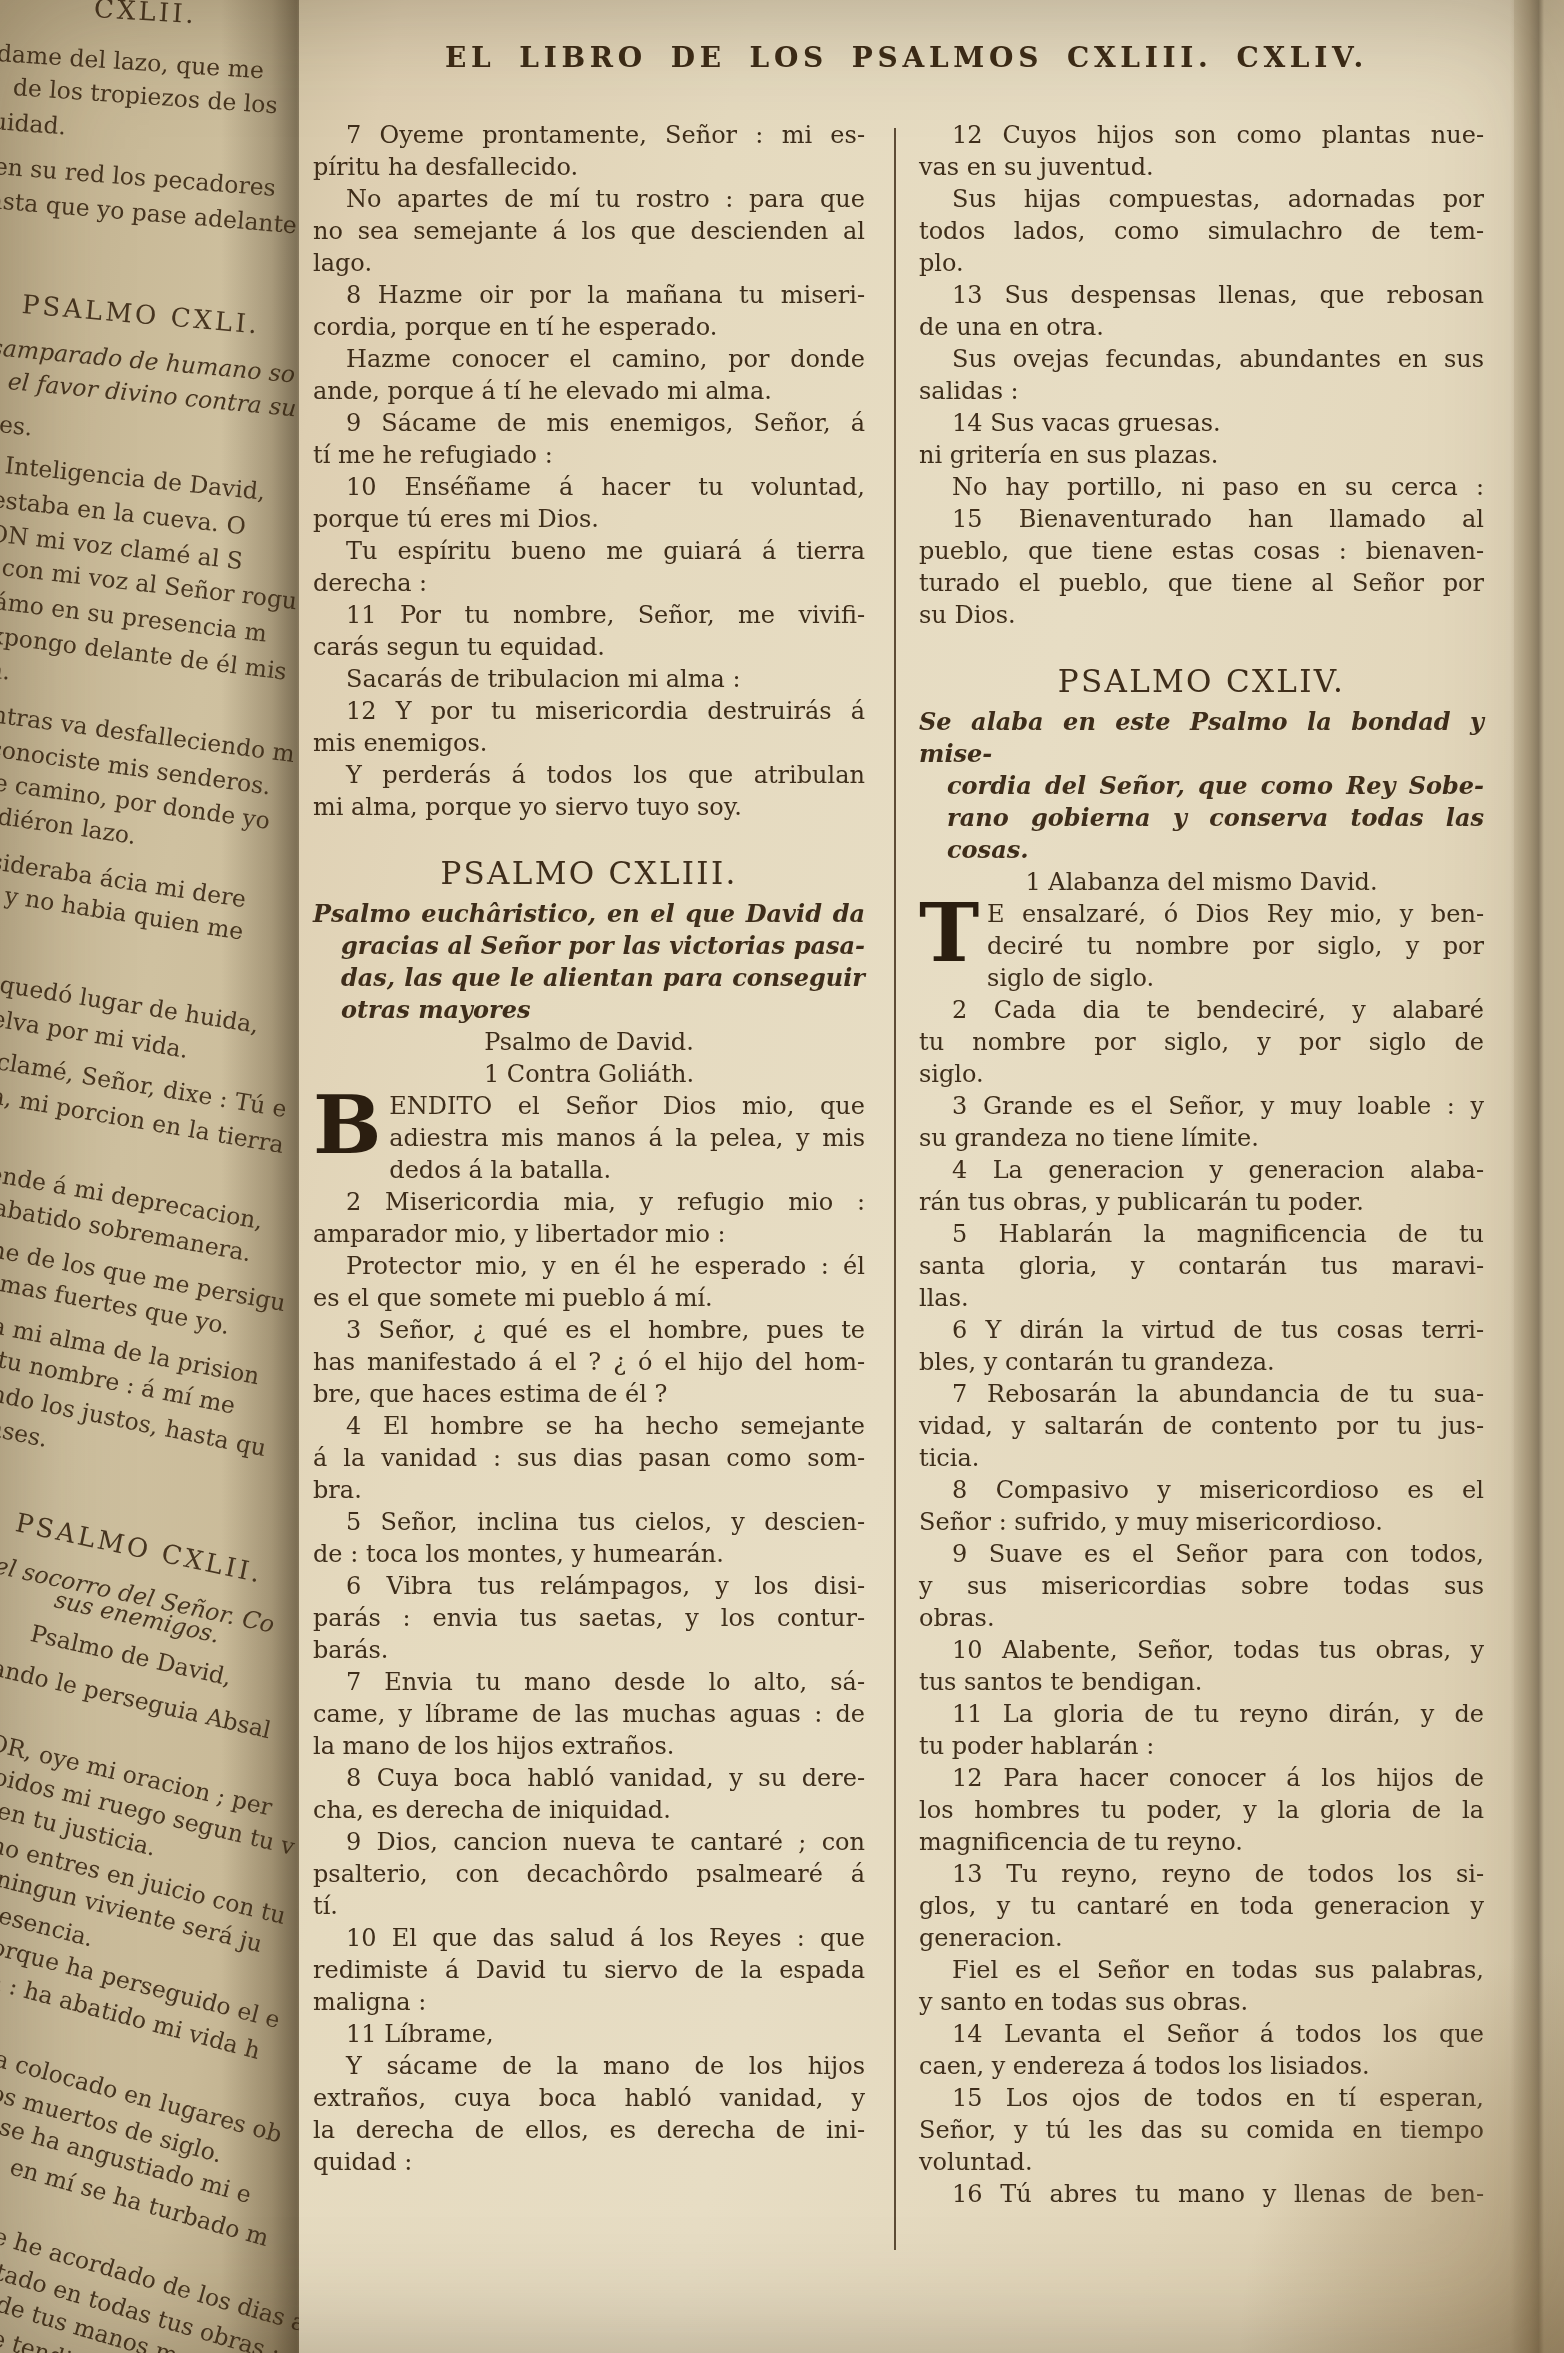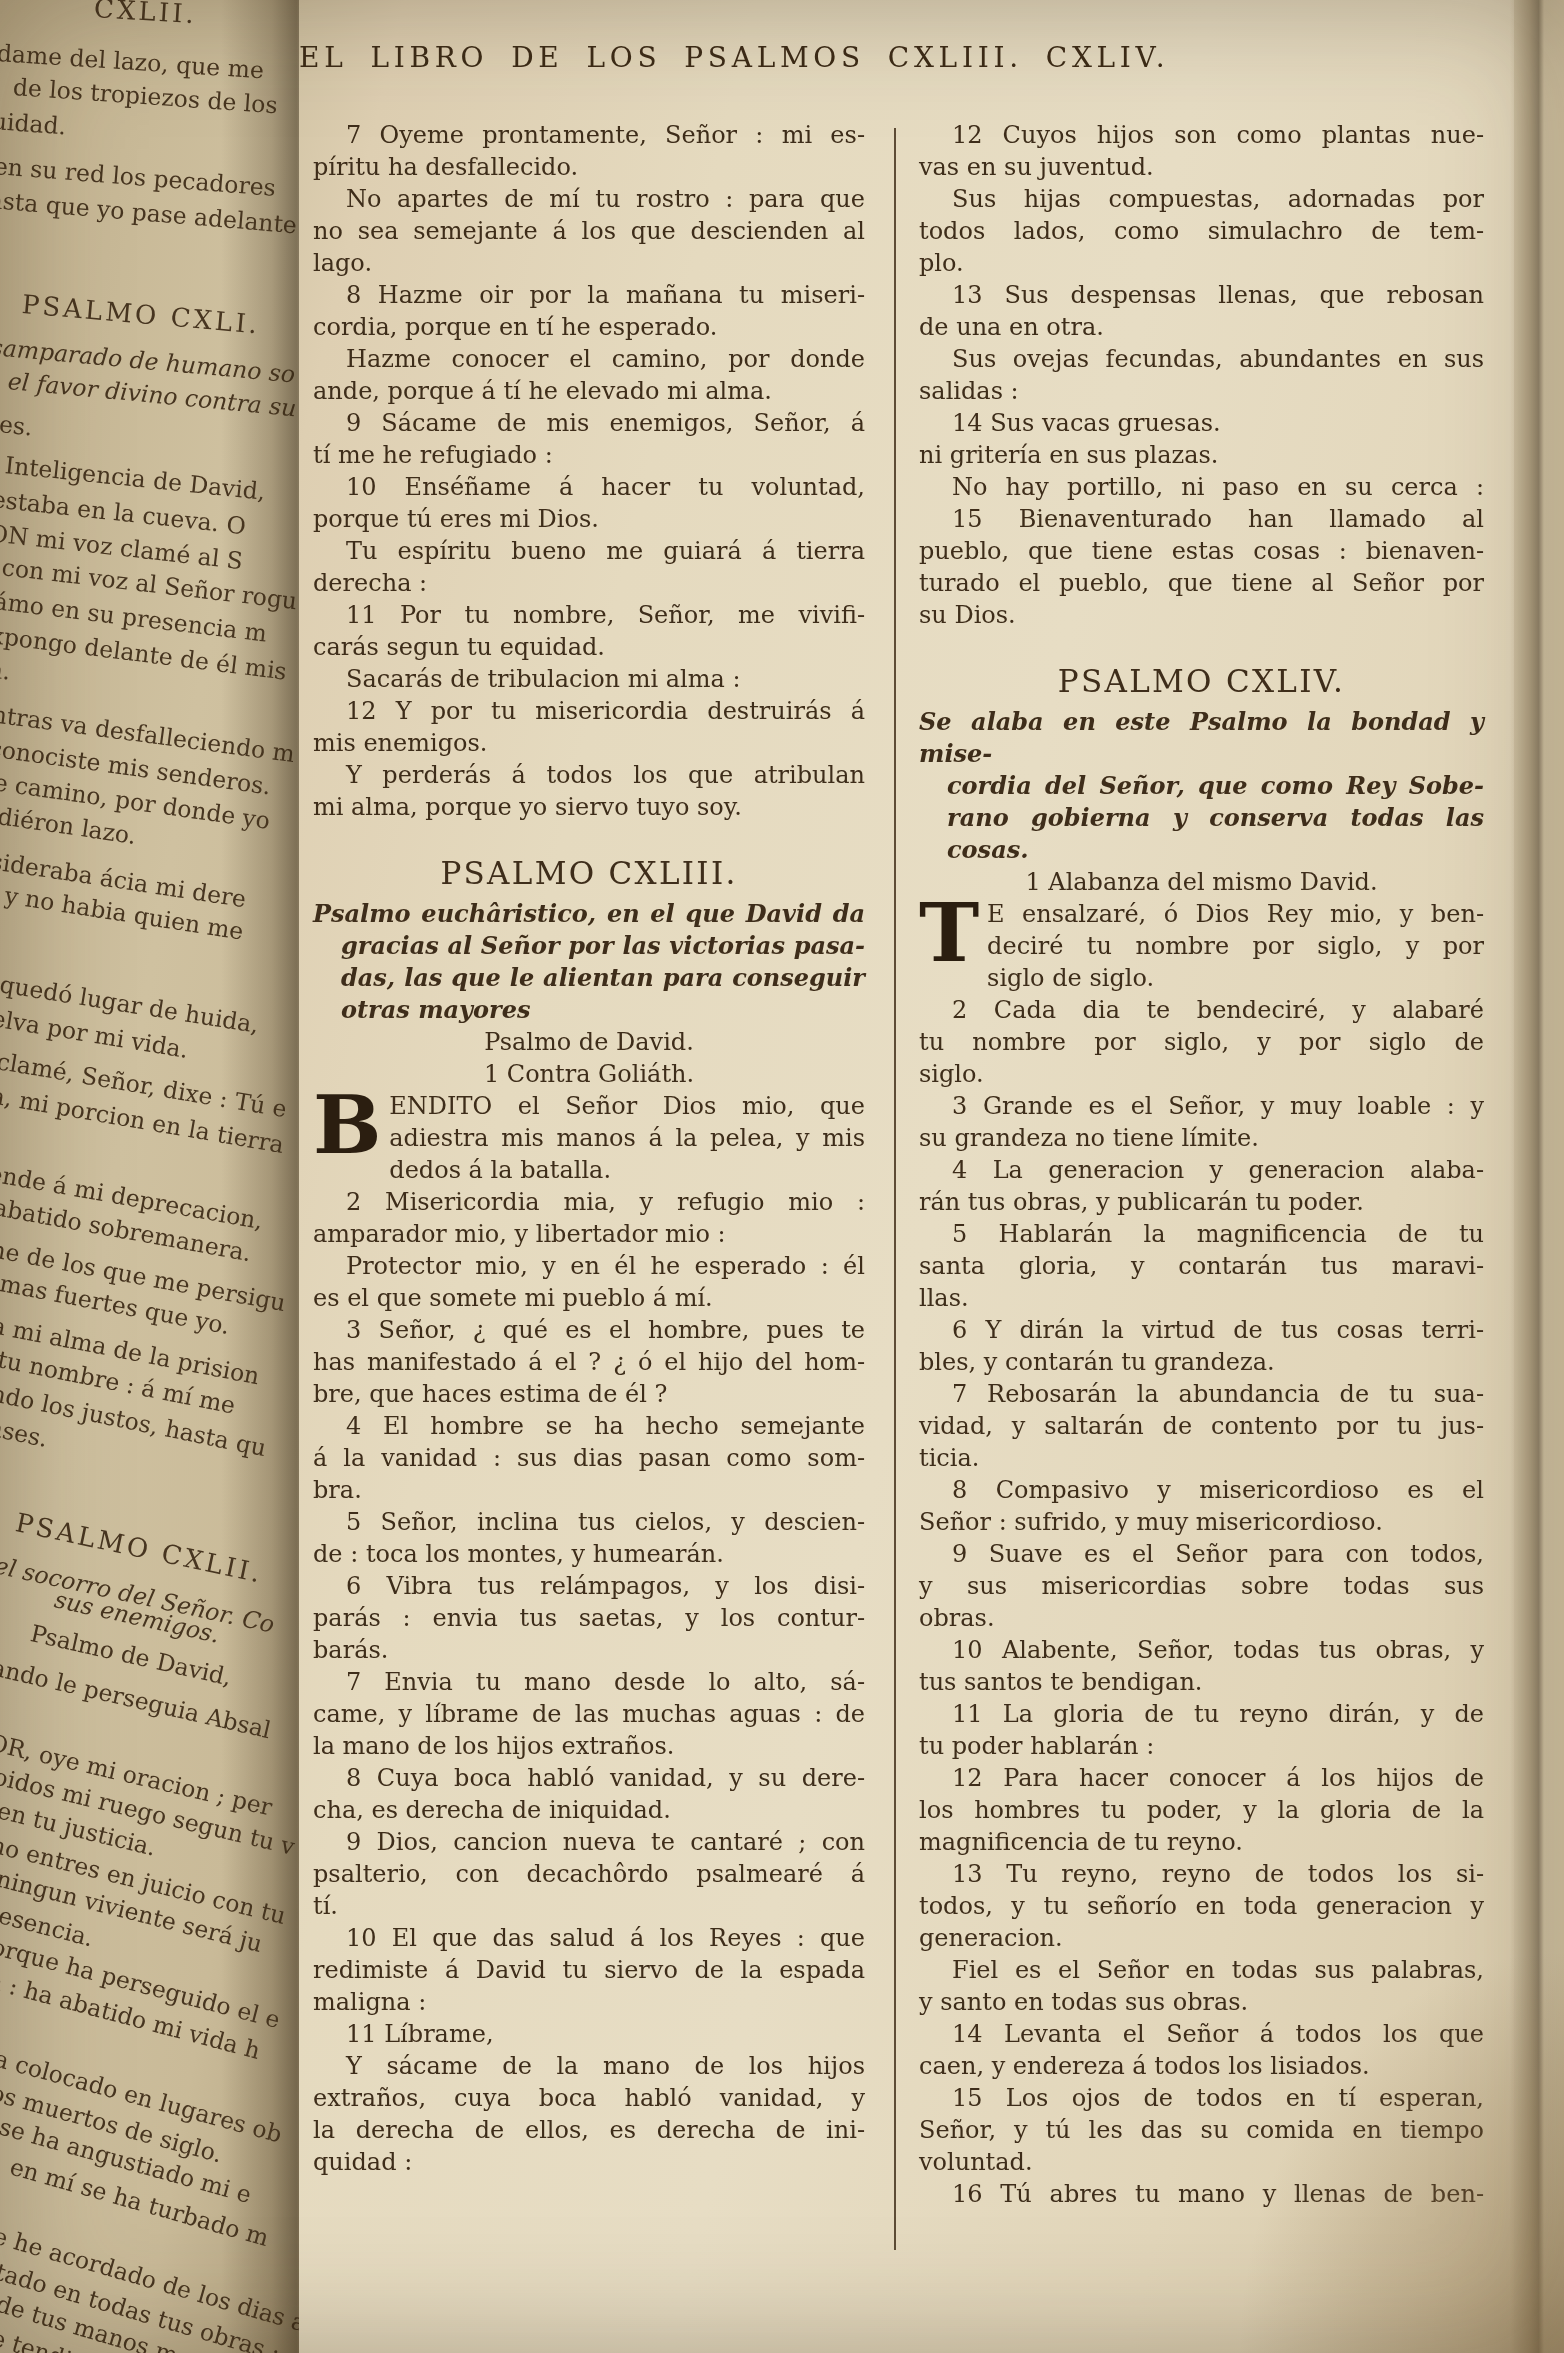--- a/index.html
+++ b/index.html
@@ -32,23 +32,24 @@
     background:linear-gradient(to right,rgba(68,52,28,0) 0%,rgba(68,52,28,.28) 55%,rgba(50,37,18,.5) 82%,rgba(50,37,18,.18) 100%);
     pointer-events:none;
   }
   
   .main-page{
     position:absolute;left:299px;top:0;width:1215px;height:2354px;
     background:linear-gradient(103deg,#d3c5a6 0%,#decfb2 6%,#e5dabf 26%,#e7ddc4 52%,#e2d6ba 78%,#d8caab 100%);
   }
   .running-head{
     position:absolute;top:41px;left:0;width:100%;
-    text-align:left;
+    text-align:center;
     font-size:28px;letter-spacing:4.7px;word-spacing:9.4px;
     color:#3c2b17;
+    font-weight:bold;
   }
   .col{
     position:absolute;top:119px;
     font-size:24px;line-height:32px;
   }
   .col-left{left:14px;width:552px;}
   .col-right{left:620px;width:565px;}
   .rule{
     position:absolute;left:595px;top:128px;width:2.3px;height:2122px;
     background:#453категория;
@@ -369,21 +370,21 @@
           <span class="ln jl fst">11 La gloria de tu reyno dirán, y de</span>
           <span class="ln">tu poder hablarán :</span>
         </div>
         <div class="blk v">
           <span class="ln jl fst">12 Para hacer conocer á los hijos de</span>
           <span class="ln jl">los hombres tu poder, y la gloria de la</span>
           <span class="ln">magnificencia de tu reyno.</span>
         </div>
         <div class="blk v">
           <span class="ln jl fst">13 Tu reyno, reyno de todos los si-</span>
-          <span class="ln jl">todos, y tu señorío en toda generacion y</span>
+          <span class="ln jl">glos, y tu cantaré en toda generacion y</span>
           <span class="ln">generacion.</span>
         </div>
         <div class="blk v">
           <span class="ln jl fst">Fiel es el Señor en todas sus palabras,</span>
           <span class="ln">y santo en todas sus obras.</span>
         </div>
         <div class="blk v">
           <span class="ln jl fst">14 Levanta el Señor á todos los que</span>
           <span class="ln">caen, y endereza á todos los lisiados.</span>
         </div>

